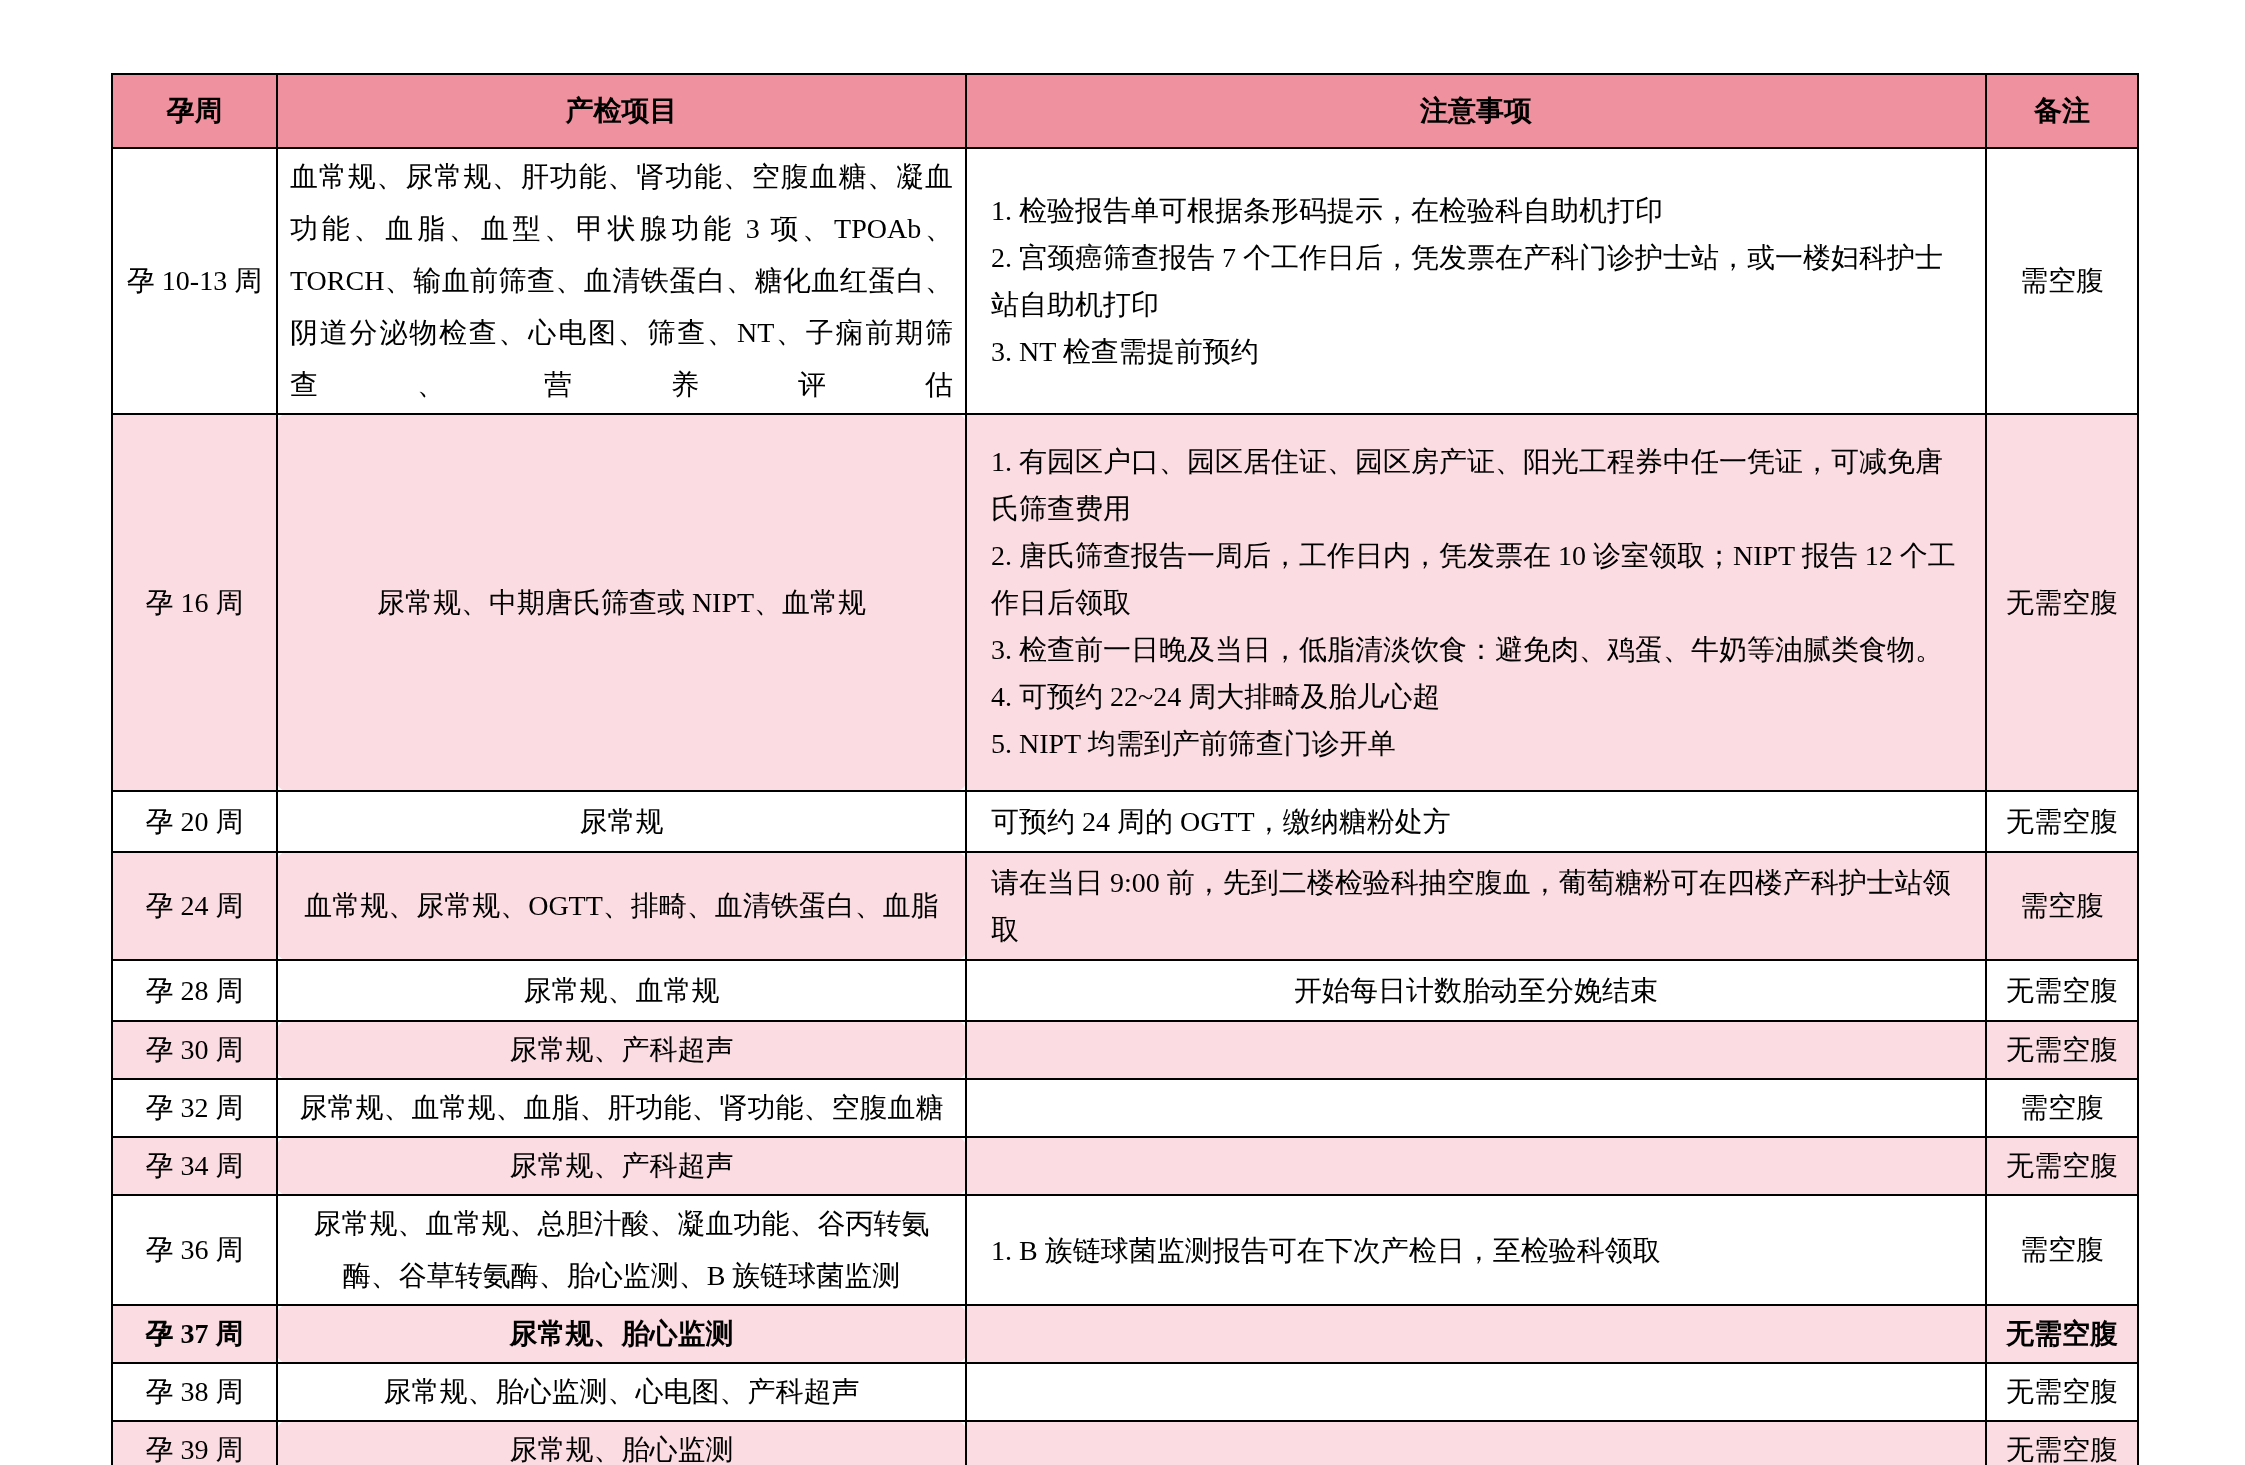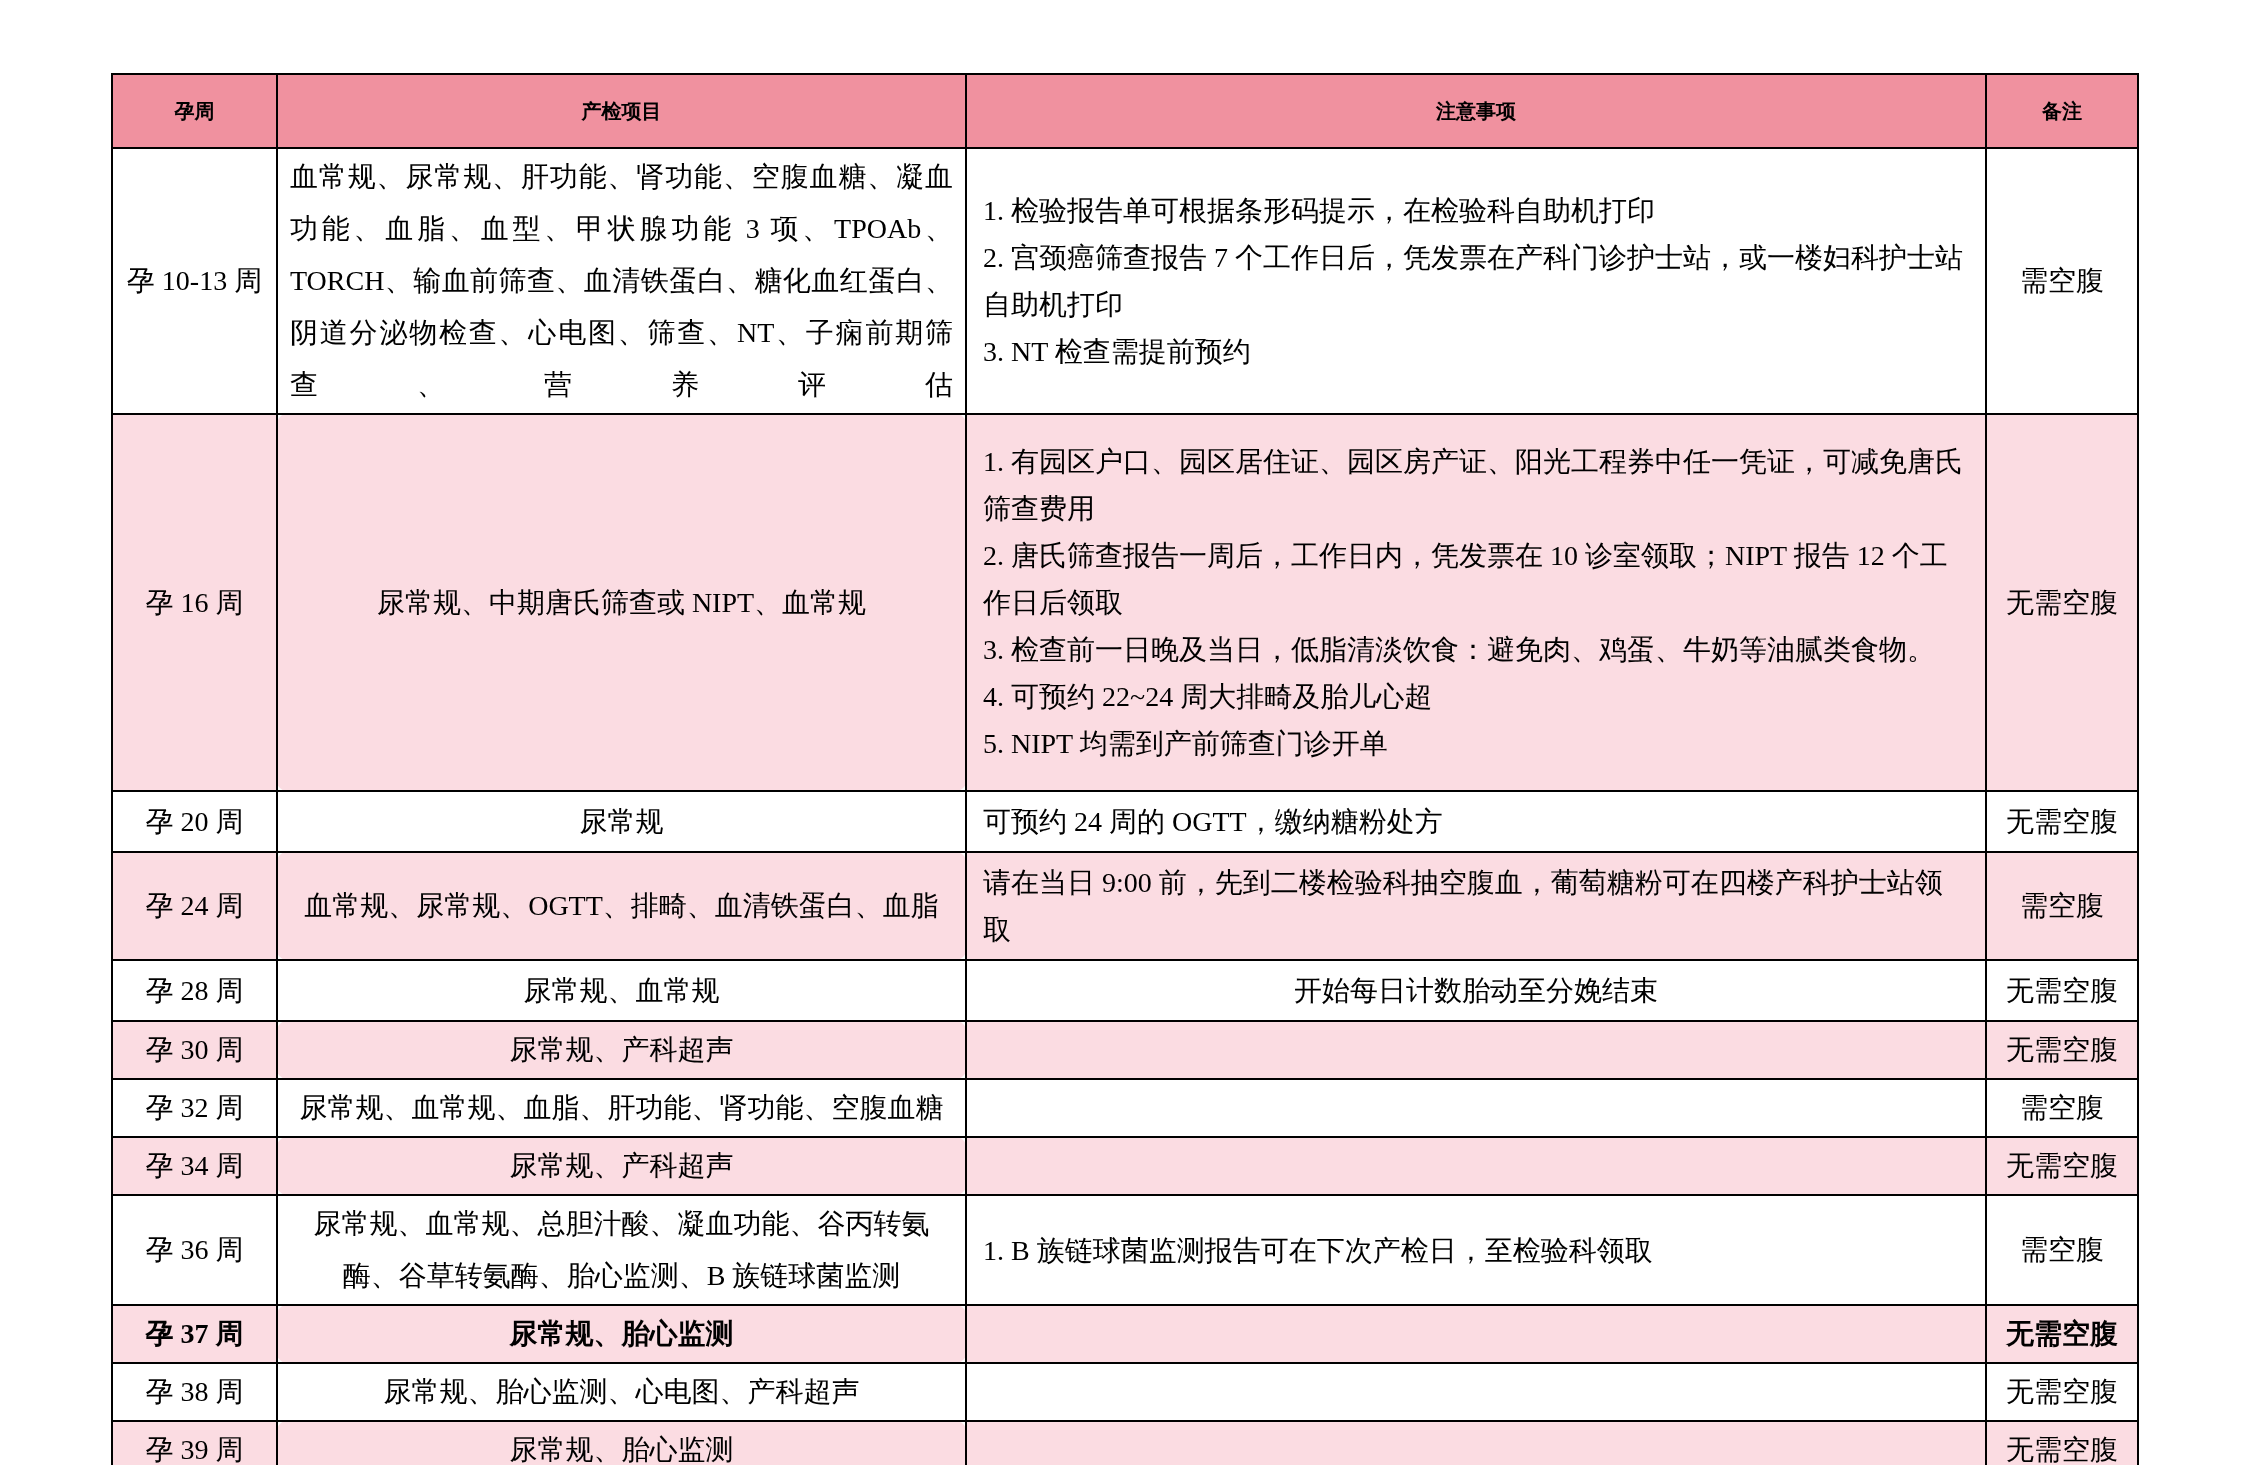--- a/index.html
+++ b/index.html
@@ -32,42 +32,42 @@
     border: 2px solid #000000;
     vertical-align: middle;
     overflow: hidden;
   }
   table.schedule thead tr {
     height: 74px;
     background: var(--header-bg, #F0919F);
   }
   table.schedule th {
     font-weight: bold;
-    font-size: 20px;
+    font-size: 28px;
     text-align: center;
   }
   tbody tr.white { background: var(--row-white, #ffffff); }
   tbody tr.pink  { background: var(--row-pink, #FBDCE2); }
   td.week {
     text-align: center;
     padding: 0 4px;
   }
   td.items {
     text-align: center;
     padding: 2px 12px;
     line-height: 52px;
     border-radius: 10px;
   }
   td.items.justify {
     text-align: justify;
     text-align-last: justify;
   }
   td.notes {
     text-align: left;
-    padding: 6px 16px;
+    padding: 6px 24px;
     line-height: 47px;
   }
   td.notes.center { text-align: center; }
   td.remark {
     text-align: center;
     padding: 0 4px;
   }
   .note-line { margin: 0; }
 </style>
 </head>

